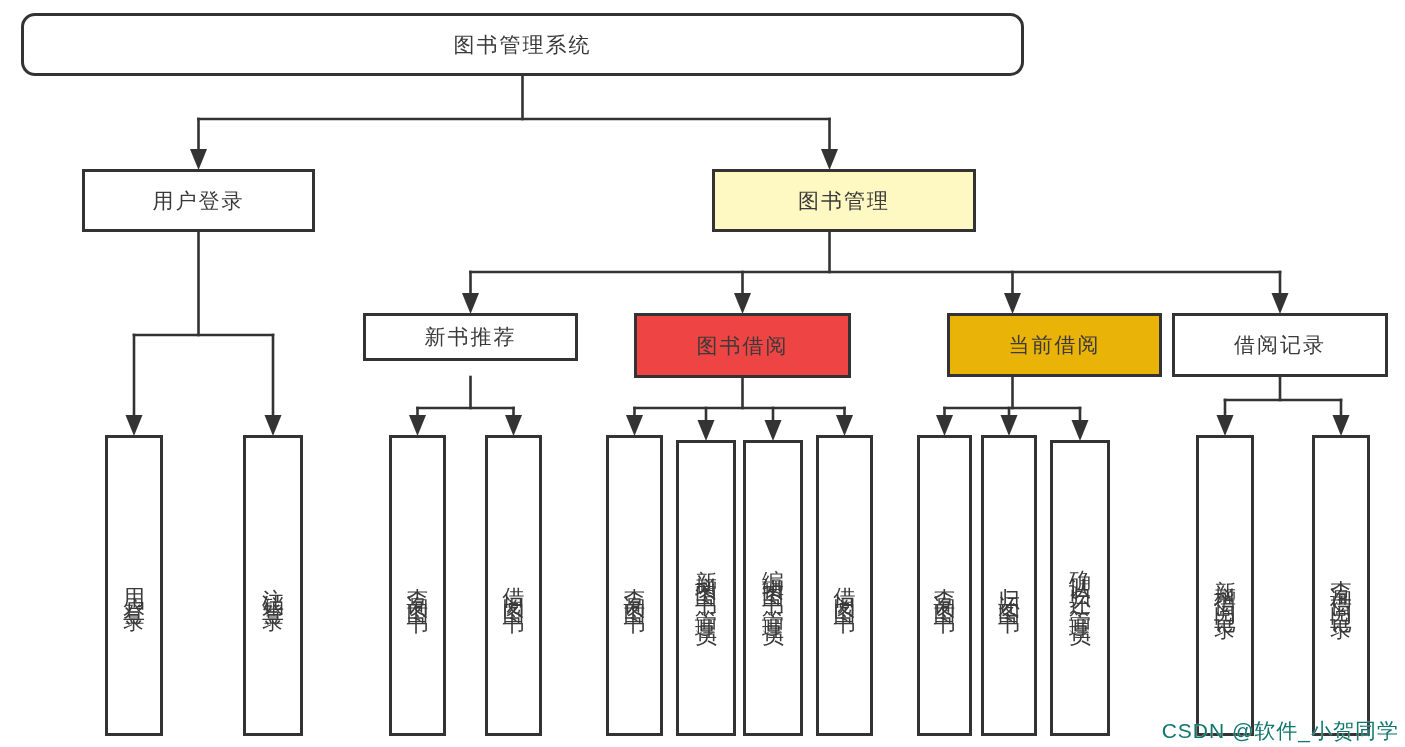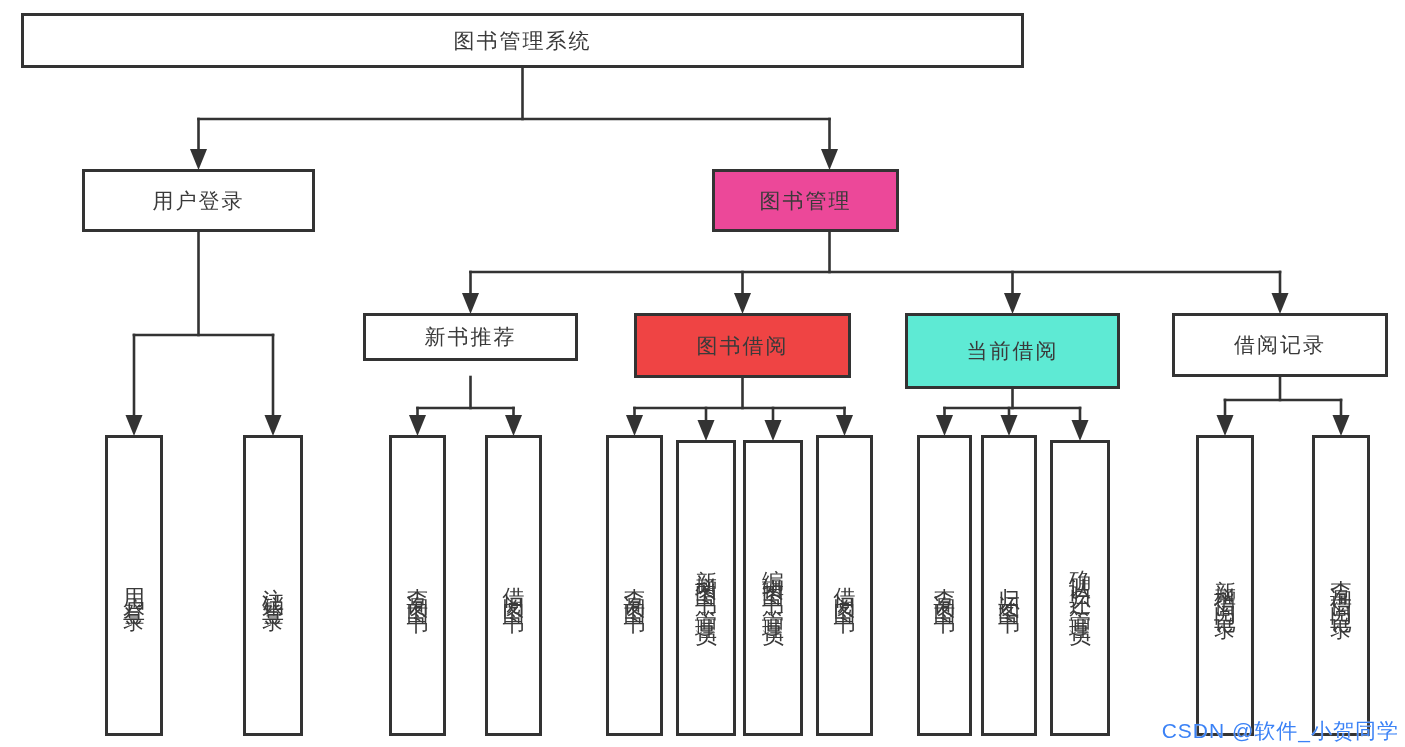--- a/index.html
+++ b/index.html
@@ -109,36 +109,36 @@
       <line x1="1080" y1="408" x2="1080" y2="428" stroke="#333333" stroke-width="2.6" stroke-linecap="square"></line>
       <polygon points="1071.5,420 1088.5,420 1080,441" fill="#333333"></polygon>
       <line x1="1280" y1="377" x2="1280" y2="400" stroke="#333333" stroke-width="2.6" stroke-linecap="square"></line>
       <line x1="1225" y1="400" x2="1341" y2="400" stroke="#333333" stroke-width="2.6" stroke-linecap="square"></line>
       <line x1="1225" y1="400" x2="1225" y2="423" stroke="#333333" stroke-width="2.6" stroke-linecap="square"></line>
       <polygon points="1216.5,415 1233.5,415 1225,436" fill="#333333"></polygon>
       <line x1="1341" y1="400" x2="1341" y2="423" stroke="#333333" stroke-width="2.6" stroke-linecap="square"></line>
       <polygon points="1332.5,415 1349.5,415 1341,436" fill="#333333"></polygon>
     </svg>
   <div id="nodes">
-      <div class="node" style="left: 21px; top: 13px; width: 1003px; height: 55px; border-color: rgb(51, 51, 51); background: rgb(255, 255, 255);">
+      <div class="node" style="left: 21px; top: 13px; width: 1003px; height: 63px; border-color: rgb(51, 51, 51); background: rgb(255, 255, 255); border-radius: 14px;">
         <span class="lbl-h" style="color: rgb(58, 58, 58);">图书管理系统</span>
       </div>
       <div class="node" style="left: 82px; top: 169px; width: 233px; height: 63px; border-color: rgb(51, 51, 51); background: rgb(255, 255, 255);">
         <span class="lbl-h" style="color: rgb(58, 58, 58);">用户登录</span>
       </div>
-      <div class="node" style="left: 712px; top: 169px; width: 187px; height: 63px; border-color: rgb(51, 51, 51); background: #ec4899;">
+      <div class="node" style="left: 712px; top: 169px; width: 264px; height: 63px; border-color: rgb(51, 51, 51); background: #fef9c3;">
         <span class="lbl-h" style="color: rgb(58, 58, 58);">图书管理</span>
       </div>
       <div class="node" style="left: 363px; top: 313px; width: 215px; height: 48px; border-color: rgb(51, 51, 51); background: rgb(255, 255, 255);">
         <span class="lbl-h" style="color: rgb(58, 58, 58);">新书推荐</span>
       </div>
       <div class="node" style="left: 634px; top: 313px; width: 217px; height: 65px; border-color: rgb(51, 51, 51); background: #ef4444;">
         <span class="lbl-h" style="color: rgb(58, 58, 58);">图书借阅</span>
       </div>
-      <div class="node" style="left: 905px; top: 313px; width: 215px; height: 76px; border-color: rgb(51, 51, 51); background: #5eead4;">
+      <div class="node" style="left: 947px; top: 313px; width: 215px; height: 64px; border-color: rgb(51, 51, 51); background: #eab308;">
         <span class="lbl-h" style="color: rgb(58, 58, 58);">当前借阅</span>
       </div>
       <div class="node" style="left: 1172px; top: 313px; width: 216px; height: 64px; border-color: rgb(51, 51, 51); background: rgb(255, 255, 255);">
         <span class="lbl-h" style="color: rgb(58, 58, 58);">借阅记录</span>
       </div>
       <div class="node" style="left: 105px; top: 435px; width: 58px; height: 301px; border-color: rgb(51, 51, 51); background: rgb(255, 255, 255);">
         <span class="lbl-v" style="color: rgb(58, 58, 58);">用户登录</span>
       </div>
       <div class="node" style="left: 243px; top: 435px; width: 60px; height: 301px; border-color: rgb(51, 51, 51); background: rgb(255, 255, 255);">
         <span class="lbl-v" style="color: rgb(58, 58, 58);">注销登录</span>
@@ -170,14 +170,14 @@
       <div class="node" style="left: 1050px; top: 440px; width: 60px; height: 296px; border-color: rgb(51, 51, 51); background: rgb(255, 255, 255);">
         <span class="lbl-v" style="color: rgb(58, 58, 58);">确认归还（管理员）</span>
       </div>
       <div class="node" style="left: 1196px; top: 435px; width: 58px; height: 301px; border-color: rgb(51, 51, 51); background: rgb(255, 255, 255);">
         <span class="lbl-v" style="color: rgb(58, 58, 58);">新增借阅记录</span>
       </div>
       <div class="node" style="left: 1312px; top: 435px; width: 58px; height: 301px; border-color: rgb(51, 51, 51); background: rgb(255, 255, 255);">
         <span class="lbl-v" style="color: rgb(58, 58, 58);">查询借阅记录</span>
       </div>
     </div>
-  <div id="watermark" style="color: #3b82f6;">CSDN @软件_小贺同学</div>
+  <div id="watermark" style="color: #0f766e;">CSDN @软件_小贺同学</div>
 </div>
 
 </body></html>

